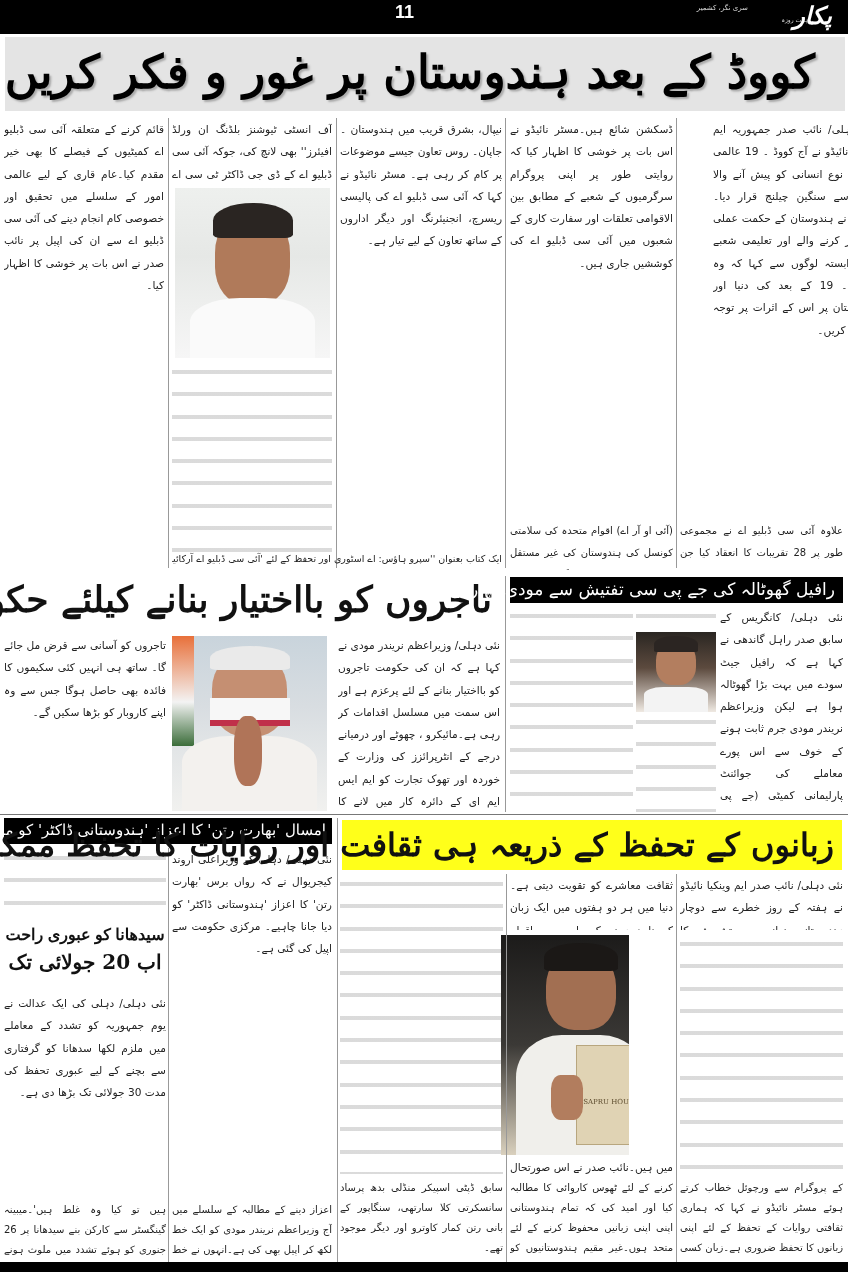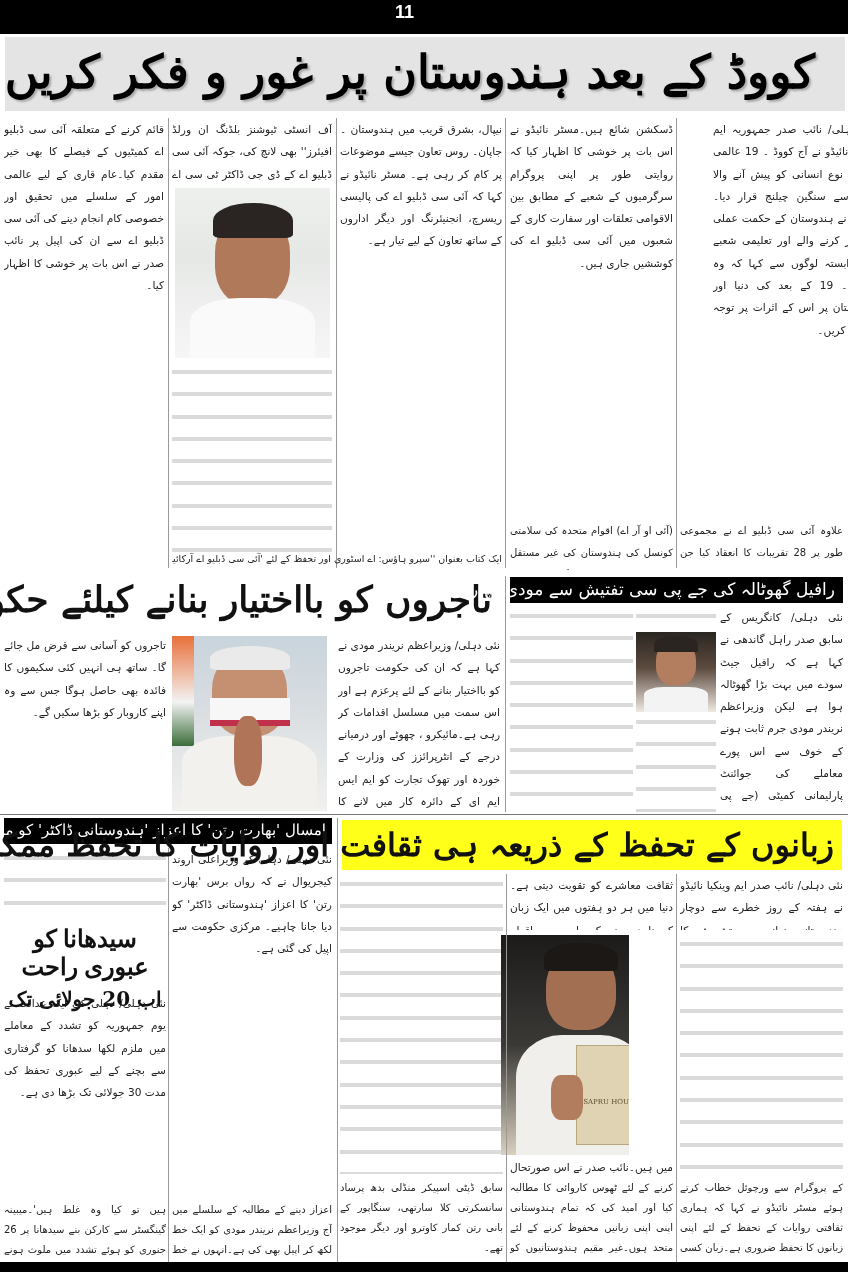--- a/index.html
+++ b/index.html
@@ -36,38 +36,43 @@
   #headline-rafale { left: 510px; top: 577px; width: 333px; height: 26px; background: #000; color:#fff; }
   #headline-rafale .txt { position:absolute; right: 8px; top: 2px; font-size: 17px; direction: rtl; white-space: nowrap; font-family: "DejaVu Serif", serif; }
 
   #headline-bharat { left: 4px; top: 818px; width: 328px; height: 26px; background: #000; color: #fff; }
   #headline-bharat .txt { position:absolute; right: 6px; top: 3px; font-size: 15px; direction: rtl; white-space: nowrap; font-family: "DejaVu Serif", serif; }
 
   #headline-languages { left: 342px; top: 820px; width: 500px; height: 50px; background: #ffff1a; }
   #headline-languages .txt { position:absolute; right: 8px; top: 6px; font-size: 32px; font-weight: bold; direction: rtl; white-space: nowrap; font-family: "DejaVu Serif", serif; }
 
   #headline-sidhana { left: 0; top: 925px; width: 170px; height: 65px; text-align:center; }
-  #headline-sidhana .l1 { font-size: 24px; font-weight: bold; direction: rtl; display:block; font-family: Liberation Serif, serif; }
+  #headline-sidhana .l1 { font-size: 16px; font-weight: bold; direction: rtl; display:block; font-family: Liberation Sans, sans-serif; }
   #headline-sidhana .l2 { font-size: 20px; font-weight: bold; direction: rtl; display:block; margin-top: 6px; font-family: "DejaVu Serif", serif; }
 
   #footer-bar { left: 0; top: 1262px; width: 848px; height: 10px; background: #000; }
 
   
   .ph-naidu1 { left: 175px; top: 188px; width: 155px; height: 170px; background: linear-gradient(180deg,#eef0ee 0%,#e6e8e6 40%,#f6f6f6 100%); }
   .ph-modi { left: 172px; top: 636px; width: 155px; height: 175px; background: linear-gradient(180deg,#c9d4dc 0%,#d8dde1 40%,#f1f1ef 100%); }
   .ph-rahul { left: 636px; top: 632px; width: 80px; height: 80px; background: linear-gradient(180deg,#2a2622 0%,#5c4a3e 45%,#efe9e2 100%); }
   .ph-naidu2 { left: 501px; top: 935px; width: 128px; height: 220px; background: linear-gradient(180deg,#1c1b1a 0%,#3b3936 50%,#d9d0bd 100%); }
 
   .face { position:absolute; border-radius: 45% 45% 40% 40%; }
 </style>
 </head>
 <body>
 
 <div id="masthead" class="abs">
   <div class="pageno">11</div>
+  <div class="logo">
+    <span class="tag1">سری نگر، کشمیر</span>
+    <span class="tag2">ہفت روزہ</span>
+    <span class="name">پکار</span>
+  </div>
 </div>
 
 <div id="main-headline" class="abs">
   <div class="txt">کووڈ کے بعد ہندوستان پر غور و فکر کریں مفکرین: وینکیا نائیڈو</div>
 </div>
 
 <div class="col" style="left:680px; top:118px; width:163px; height:400px;margin-left:33px;">
   <span class="lead">نئی دہلی/ نائب صدر جمہوریہ ایم وینکیا نائیڈو نے آج کووڈ ۔ 19 عالمی وبا کو نوع انسانی کو پیش آنے والا سب سے سنگین چیلنج قرار دیا۔انہوں نے ہندوستان کے حکمت عملی پر غور کرنے والے اور تعلیمی شعبے سے وابستہ لوگوں سے کہا کہ وہ کووڈ ۔ 19 کے بعد کی دنیا اور ہندوستان پر اس کے اثرات پر توجہ مرکوز کریں۔</span>
 </div>
 <div class="rule-v" style="left:676px; top:118px; height:450px;"></div>

